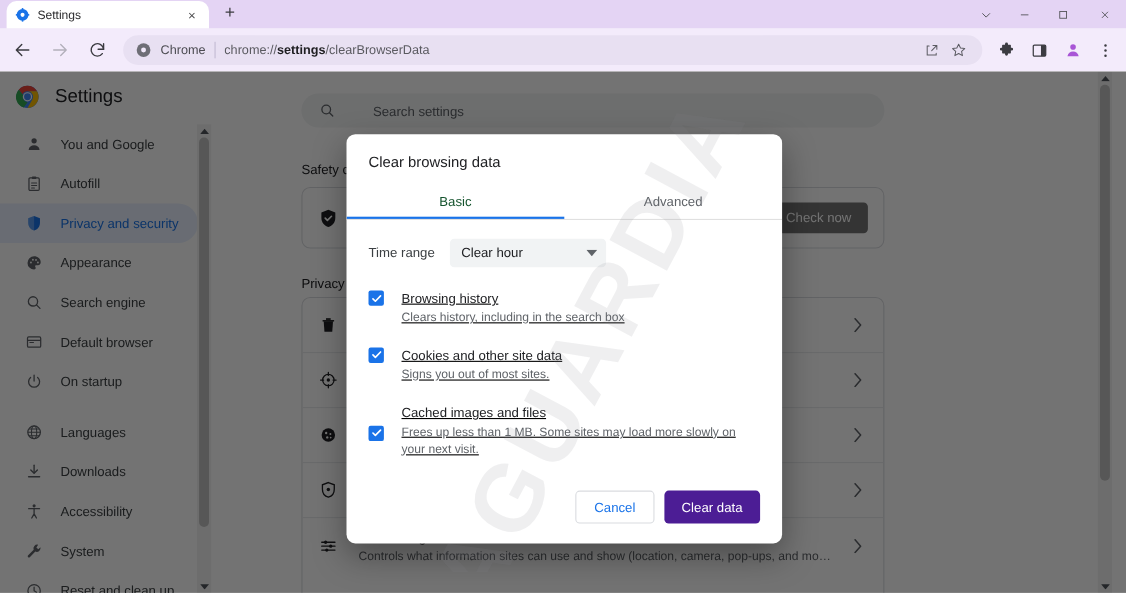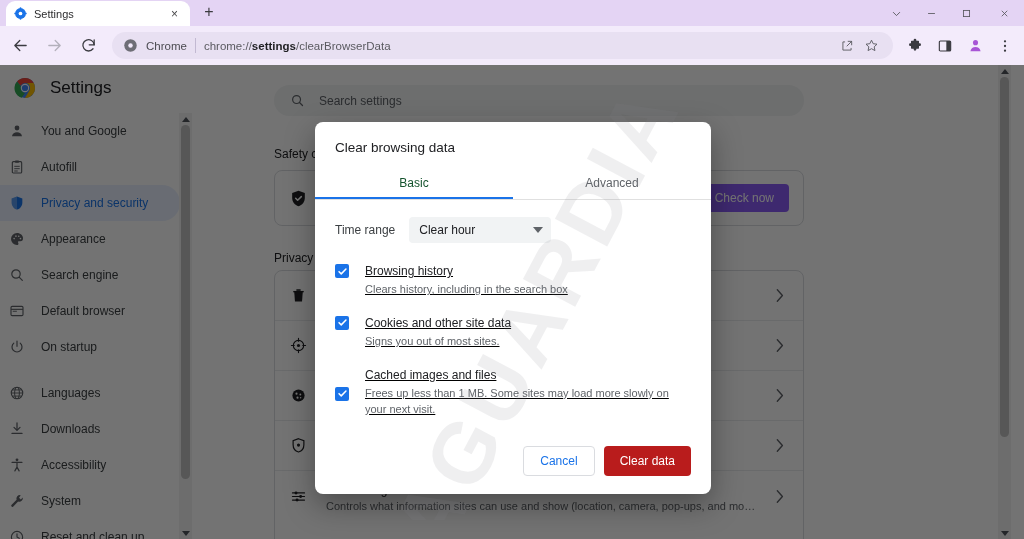--- a/index.html
+++ b/index.html
@@ -109,21 +109,21 @@
   }
   .chrome-logo { width: 22px; height: 22px; flex: 0 0 22px; }
   .settings-title { font-size: 17px; color: #202124; font-weight: 400; }
 
   .sidebar {
     position: absolute; left: 0; top: 48px; width: 192px; bottom: 0;
     overflow: hidden;
   }
   .nav-item {
     height: 36px; display: flex; align-items: center;
-    gap: 16px; padding-left: 8px; margin-right: 12px;
+    gap: 16px; padding-left: 22px; margin-right: 12px;
     border-radius: 0 18px 18px 0;
     color: #3c4043; font-size: 12px;
   }
   .nav-item .nav-ico {
     width: 17px; height: 17px; flex: 0 0 17px;
     display: flex; align-items: center; justify-content: center;
     color: #5f6368;
   }
   .nav-item.active { background: #e8f0fe; color: #1a73e8; }
   .nav-item.active .nav-ico { color: #1a73e8; }
@@ -149,38 +149,38 @@
   .main {
     position: absolute; left: 192px; top: 0; right: 13px; bottom: 0;
     overflow: hidden;
   }
   .searchbar {
     position: absolute; left: 82px; top: 20px; width: 530px; height: 31px;
     background: #f1f3f4; border-radius: 16px;
     display: flex; align-items: center; gap: 14px; padding: 0 16px;
   }
   .searchbar .s-ico { color: #5f6368; width: 15px; height: 15px; }
-  .searchbar .s-ph { font-size: 12px; color: #5f6368; }
+  .searchbar .s-ph { font-size: 12px; color: #5f6368; margin-left: 20px; }
 
   .sec-title {
     position: absolute; font-size: 12px; color: #202124; font-weight: 500;
   }
   .card {
     position: absolute; background: #ffffff;
     border: 1px solid #dadce0; border-radius: 8px;
   }
   .safety-card { left: 82px; top: 105px; width: 530px; height: 56px; }
   .safety-inner {
     height: 100%; display: flex; align-items: center; padding: 0 14px; gap: 16px;
   }
   .safety-ico { width: 19px; height: 19px; flex: 0 0 19px; color: #202124; }
   .safety-text { flex: 1 1 auto; }
   .safety-h { font-size: 12px; color: #202124; }
   .btn-primary-sm {
-    background: #8b5cf6; color: #fff; border-radius: 4px;
+    background: #737373; color: #fff; border-radius: 4px;
     font-size: 12px; padding: 7px 15px; white-space: nowrap; text-align: center;
   }
 
   .privacy-card { left: 82px; top: 205px; width: 530px; height: 290px; }
   .prow {
     display: flex; align-items: center; gap: 18px;
     padding: 0 14px; height: 50px;
     border-bottom: 1px solid #e8eaed;
   }
   .prow:last-child { border-bottom: none; }
@@ -255,21 +255,21 @@
 
   .dlg-actions {
     display: flex; justify-content: flex-end; align-items: center;
     gap: 9px; padding: 0 20px 18px 6px;
   }
   .btn-text {
     font-size: 12px; color: #1a73e8; background: #fff;
     border: 1px solid #dadce0; border-radius: 4px; padding: 7px 16px;
   }
   .btn-filled {
-    font-size: 12px; color: #fff; background: #b91c1c;
+    font-size: 12px; color: #fff; background: #4c1d95;
     border-radius: 4px; padding: 8px 16px;
   }
 
   
   .watermark {
     position: absolute; left: 330px; top: 100px;
     width: 420px; height: 420px;
     z-index: 70; pointer-events: none;
     display: flex; align-items: center; justify-content: center;
     overflow: hidden;

